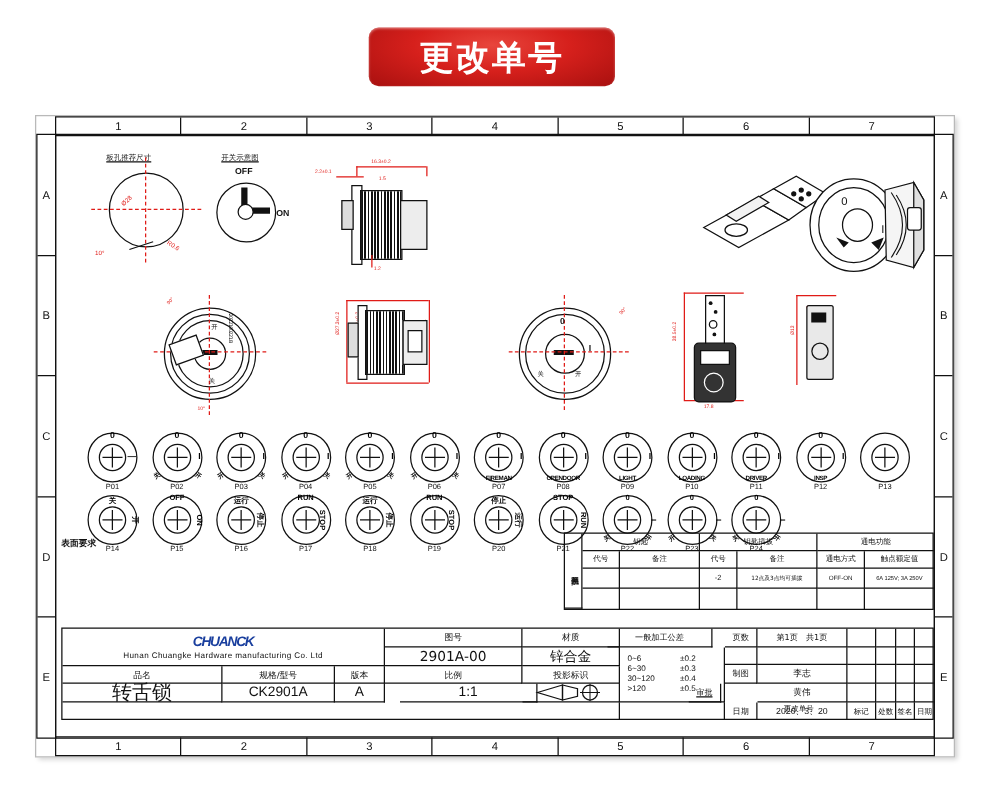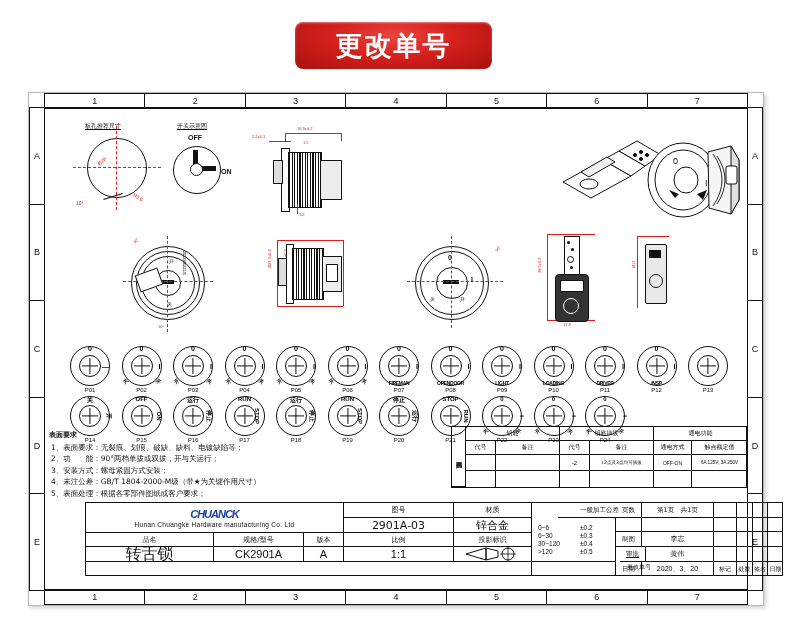--- a/index.html
+++ b/index.html
@@ -467,27 +467,20 @@
           <div class="i"></div>
           <div class="lbl-tc">0</div>
           <div class="lbl-rv">I</div>
           <div class="lbl-bl">关</div>
           <div class="lbl-br">开</div>
         </div>
         <div class="pname" style="left: 540px; top: 329px;">P24</div>
       </div>
 
     <div class="ink cn md" style="left:4px;top:322px;font-weight:bold;">表面要求</div>
-    <div class="ink cn" style="left:6px;top:334px;font-size:7.5px;line-height:11.4px;width:400px;" id="techlist">
-        <div>1、表面要求：无裂痕、划痕、破缺、缺料、电镀缺陷等；</div>
-        <div>2、功　　能：90°两档单拔或双拔，开与关运行；</div>
-        <div>3、安装方式：螺母紧固方式安装；</div>
-        <div>4、未注公差：GB/T 1804-2000-M级（带★为关键作用尺寸）</div>
-        <div>5、表面处理：根据各零部件图纸或客户要求；</div>
-      </div>
 
     <div class="tb" style="left:406px;top:318px;width:296px;height:62px;">
       <div class="tb-cell cn" style="left:0;top:0;width:14px;height:100%;writing-mode:vertical-rl;font-size:6px;">系列产品说明</div>
       <div class="tb-cell cn" style="left:14px;top:0;width:94px;height:14px;font-size:6px;">钥匙</div>
       <div class="tb-cell cn" style="left:108px;top:0;width:94px;height:14px;font-size:6px;">钥匙插拔</div>
       <div class="tb-cell cn" style="left:202px;top:0;width:93px;height:14px;font-size:6px;border-right:none;">通电功能</div>
 
       <div class="tb-cell cn" style="left:14px;top:14px;width:30px;height:14px;font-size:6px;">代号</div>
       <div class="tb-cell cn" style="left:44px;top:14px;width:64px;height:14px;font-size:6px;">备注</div>
       <div class="tb-cell cn" style="left:108px;top:14px;width:30px;height:14px;font-size:6px;">代号</div>
@@ -503,40 +496,40 @@
       <div class="tb-cell" style="left:240px;top:28px;width:55px;height:16px;font-size:4.6px;border-right:none;">6A 125V; 3A 250V</div>
 
       <div class="tb-cell" style="left:14px;top:44px;width:30px;height:17px;border-bottom:none;"></div>
       <div class="tb-cell" style="left:44px;top:44px;width:64px;height:17px;border-bottom:none;"></div>
       <div class="tb-cell" style="left:108px;top:44px;width:30px;height:17px;border-bottom:none;"></div>
       <div class="tb-cell" style="left:138px;top:44px;width:64px;height:17px;border-bottom:none;"></div>
       <div class="tb-cell" style="left:202px;top:44px;width:38px;height:17px;border-bottom:none;"></div>
       <div class="tb-cell" style="left:240px;top:44px;width:55px;height:17px;border-bottom:none;border-right:none;"></div>
     </div>
 
-    <div class="tb" style="left:4px;top:394px;width:698px;height:74px;margin-left:36px;">
+    <div class="tb" style="left:4px;top:394px;width:698px;height:74px;">
 
       <div class="tb-cell" style="left:0;top:0;width:258px;height:30px;flex-direction:column;gap:1px;">
         <div style="display:flex;align-items:center;gap:3px;">
           <span class="logoblue">CHUANCK</span>
         </div>
         <div style="font-size:6.5px;color:#111;letter-spacing:.3px;">Hunan Chuangke Hardware manufacturing Co. Ltd</div>
       </div>
 
       <div class="tb-cell cn" style="left:258px;top:0;width:110px;height:15px;">图号</div>
       <div class="tb-cell cn" style="left:368px;top:0;width:78px;height:15px;">材质</div>
-      <div class="tb-cell cn" style="left:472px;top:0;width:84px;height:15px;font-size:6.5px;">一般加工公差</div>
+      <div class="tb-cell cn" style="left:436px;top:0;width:84px;height:15px;font-size:6.5px;">一般加工公差</div>
       <div class="tb-cell cn" style="left:530px;top:0;width:26px;height:15px;font-size:6.5px;">页数</div>
       <div class="tb-cell cn" style="left:556px;top:0;width:72px;height:15px;font-size:6.5px;">第1页　共1页</div>
       <div class="tb-cell" style="left:628px;top:0;width:23px;height:15px;"></div>
       <div class="tb-cell" style="left:651px;top:0;width:16px;height:15px;"></div>
       <div class="tb-cell" style="left:667px;top:0;width:15px;height:15px;"></div>
       <div class="tb-cell" style="left:682px;top:0;width:15px;height:15px;border-right:none;"></div>
 
-      <div class="tb-cell cn" style="left:258px;top:15px;width:110px;height:15px;font-size:11px;">2901A-03</div>
+      <div class="tb-cell cn" style="left:258px;top:15px;width:110px;height:15px;font-size:11px;">2901A-00</div>
       <div class="tb-cell cn" style="left:368px;top:15px;width:78px;height:15px;font-size:11px;">锌合金</div>
       <div class="tb-cell" style="left:446px;top:15px;width:84px;height:44px;flex-direction:column;align-items:flex-start;justify-content:center;padding-left:6px;gap:1px;border-bottom:1px solid #111;" id="toltable">
           <div style="display: flex; gap: 8px; font-size: 6.5px;">
             <span style="display: inline-block; width: 34px; text-align: left;">0~6</span>
             <span>±0.2</span>
           </div>
           <div style="display: flex; gap: 8px; font-size: 6.5px;">
             <span style="display: inline-block; width: 34px; text-align: left;">6~30</span>
             <span>±0.3</span>
           </div>
@@ -564,31 +557,31 @@
       <div class="tb-cell cn" style="left:530px;top:29px;width:26px;height:15px;font-size:6.5px;">制图</div>
       <div class="tb-cell cn" style="left:556px;top:29px;width:72px;height:15px;font-size:7px;">李志</div>
       <div class="tb-cell" style="left:628px;top:29px;width:23px;height:15px;"></div>
       <div class="tb-cell" style="left:651px;top:29px;width:16px;height:15px;"></div>
       <div class="tb-cell" style="left:667px;top:29px;width:15px;height:15px;"></div>
       <div class="tb-cell" style="left:682px;top:29px;width:15px;height:15px;border-right:none;"></div>
 
       <div class="tb-cell cn" style="left:0;top:44px;width:128px;height:15px;font-size:16px;">转舌锁</div>
       <div class="tb-cell" style="left:128px;top:44px;width:90px;height:15px;font-size:11px;">CK2901A</div>
       <div class="tb-cell" style="left:218px;top:44px;width:40px;height:15px;font-size:11px;">A</div>
-      <div class="tb-cell" style="left:258px;top:44px;width:110px;height:15px;font-size:11px;">1:1</div>
+      <div class="tb-cell" style="left:270px;top:44px;width:110px;height:15px;font-size:11px;">1:1</div>
       <div class="tb-cell" style="left:368px;top:44px;width:78px;height:15px;">
         <svg width="58" height="14">
           <polygon points="2,7 22,1 22,13" fill="none" stroke="#111" stroke-width="1"></polygon>
           <polygon points="22,1 34,4 34,10 22,13" fill="none" stroke="#111" stroke-width="1"></polygon>
           <circle cx="44" cy="7" r="6" fill="none" stroke="#111" stroke-width="1"></circle>
           <line x1="36" y1="7" x2="52" y2="7" stroke="#111" stroke-width="0.8"></line>
           <line x1="44" y1="0" x2="44" y2="14" stroke="#111" stroke-width="0.8"></line>
         </svg>
       </div>
-      <div class="tb-cell cn" style="left:534px;top:44px;width:26px;height:15px;font-size:6.5px;text-decoration:underline;">审批</div>
+      <div class="tb-cell cn" style="left:501px;top:44px;width:26px;height:15px;font-size:6.5px;text-decoration:underline;">审批</div>
       <div class="tb-cell cn" style="left:556px;top:44px;width:72px;height:15px;font-size:7px;">黄伟</div>
       <div class="tb-cell" style="left:628px;top:44px;width:23px;height:15px;"></div>
       <div class="tb-cell" style="left:651px;top:44px;width:16px;height:15px;"></div>
       <div class="tb-cell" style="left:667px;top:44px;width:15px;height:15px;"></div>
       <div class="tb-cell" style="left:682px;top:44px;width:15px;height:15px;border-right:none;"></div>
 
       <div class="tb-cell" style="left:0;top:59px;width:446px;height:14px;border-bottom:none;"></div>
       <div class="tb-cell" style="left:446px;top:59px;width:84px;height:14px;border-bottom:none;"></div>
       <div class="tb-cell cn" style="left:530px;top:59px;width:26px;height:14px;font-size:6.5px;border-bottom:none;">日期</div>
       <div class="tb-cell" style="left:556px;top:59px;width:72px;height:14px;font-size:7px;border-bottom:none;">2020、3、20</div>

